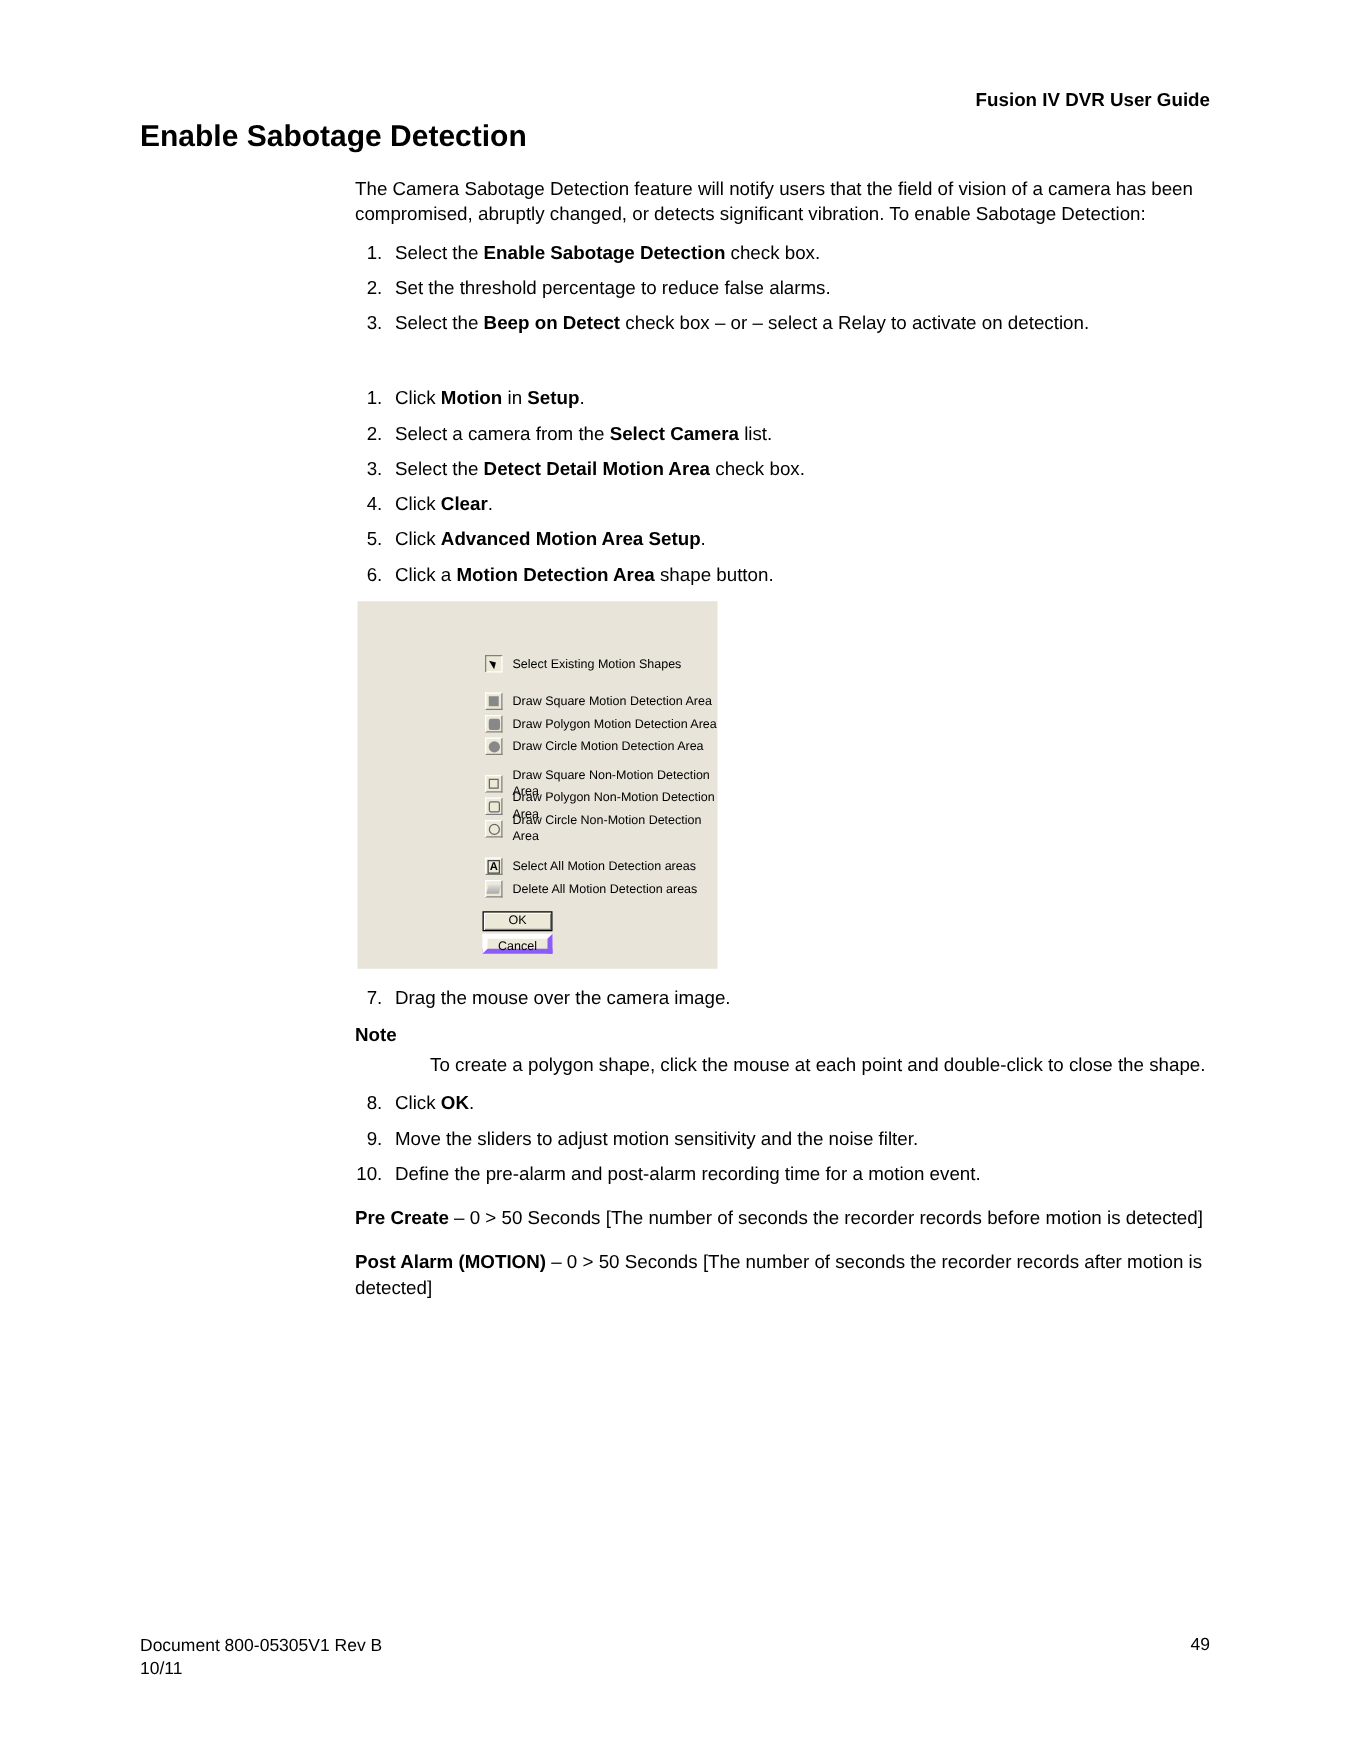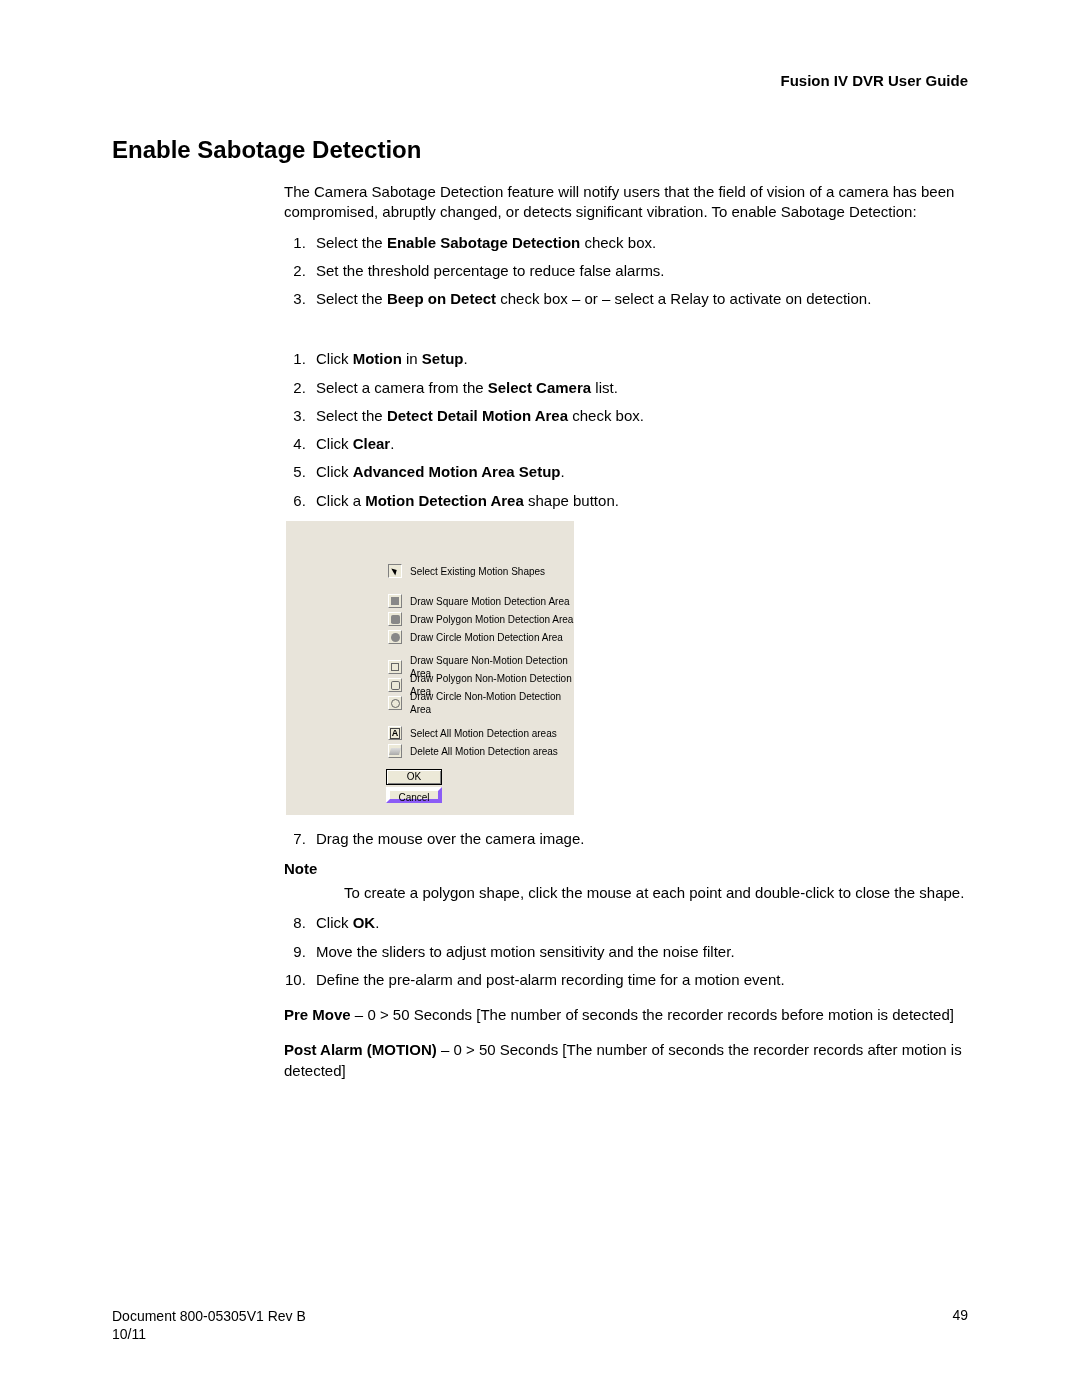--- a/index.html
+++ b/index.html
@@ -7,21 +7,21 @@
     padding: 0;
     background: #ffffff;
     font-family: Arial, Helvetica, sans-serif;
     color: #000;
   }
   .page {
     width: 1080px;
     height: 1397px;
     position: relative;
     box-sizing: border-box;
-    padding: 72px 112px 60px 112px;
+    padding: 32px 112px 60px 112px;
   }
   .header-right {
     position: absolute;
     top: 72px;
     right: 112px;
     font-size: 15px;
     font-weight: bold;
   }
   .main {
     margin-top: 64px;
@@ -295,21 +295,21 @@
 
       <ol class="steps" start="8">
         <li>
           <span>Click </span><b>OK</b><span>.</span>
         </li>
         <li>Move the sliders to adjust motion sensitivity and the noise filter.</li>
         <li>Define the pre-alarm and post-alarm recording time for a motion event.</li>
       </ol>
 
       <p class="defn">
-        <b>Pre Move</b><span> – 0 &gt; 50 Seconds [The number of seconds the recorder records before motion is detected]</span>
+        <b>Pre Create</b><span> – 0 &gt; 50 Seconds [The number of seconds the recorder records before motion is detected]</span>
       </p>
       <p class="defn">
         <b>Post Alarm (MOTION)</b><span> – 0 &gt; 50 Seconds [The number of seconds the recorder records after motion is detected]</span>
       </p>
     </div>
   </div>
 
   <div class="footer">
     <div class="footer-left">
       <div>Document 800-05305V1 Rev B</div>

